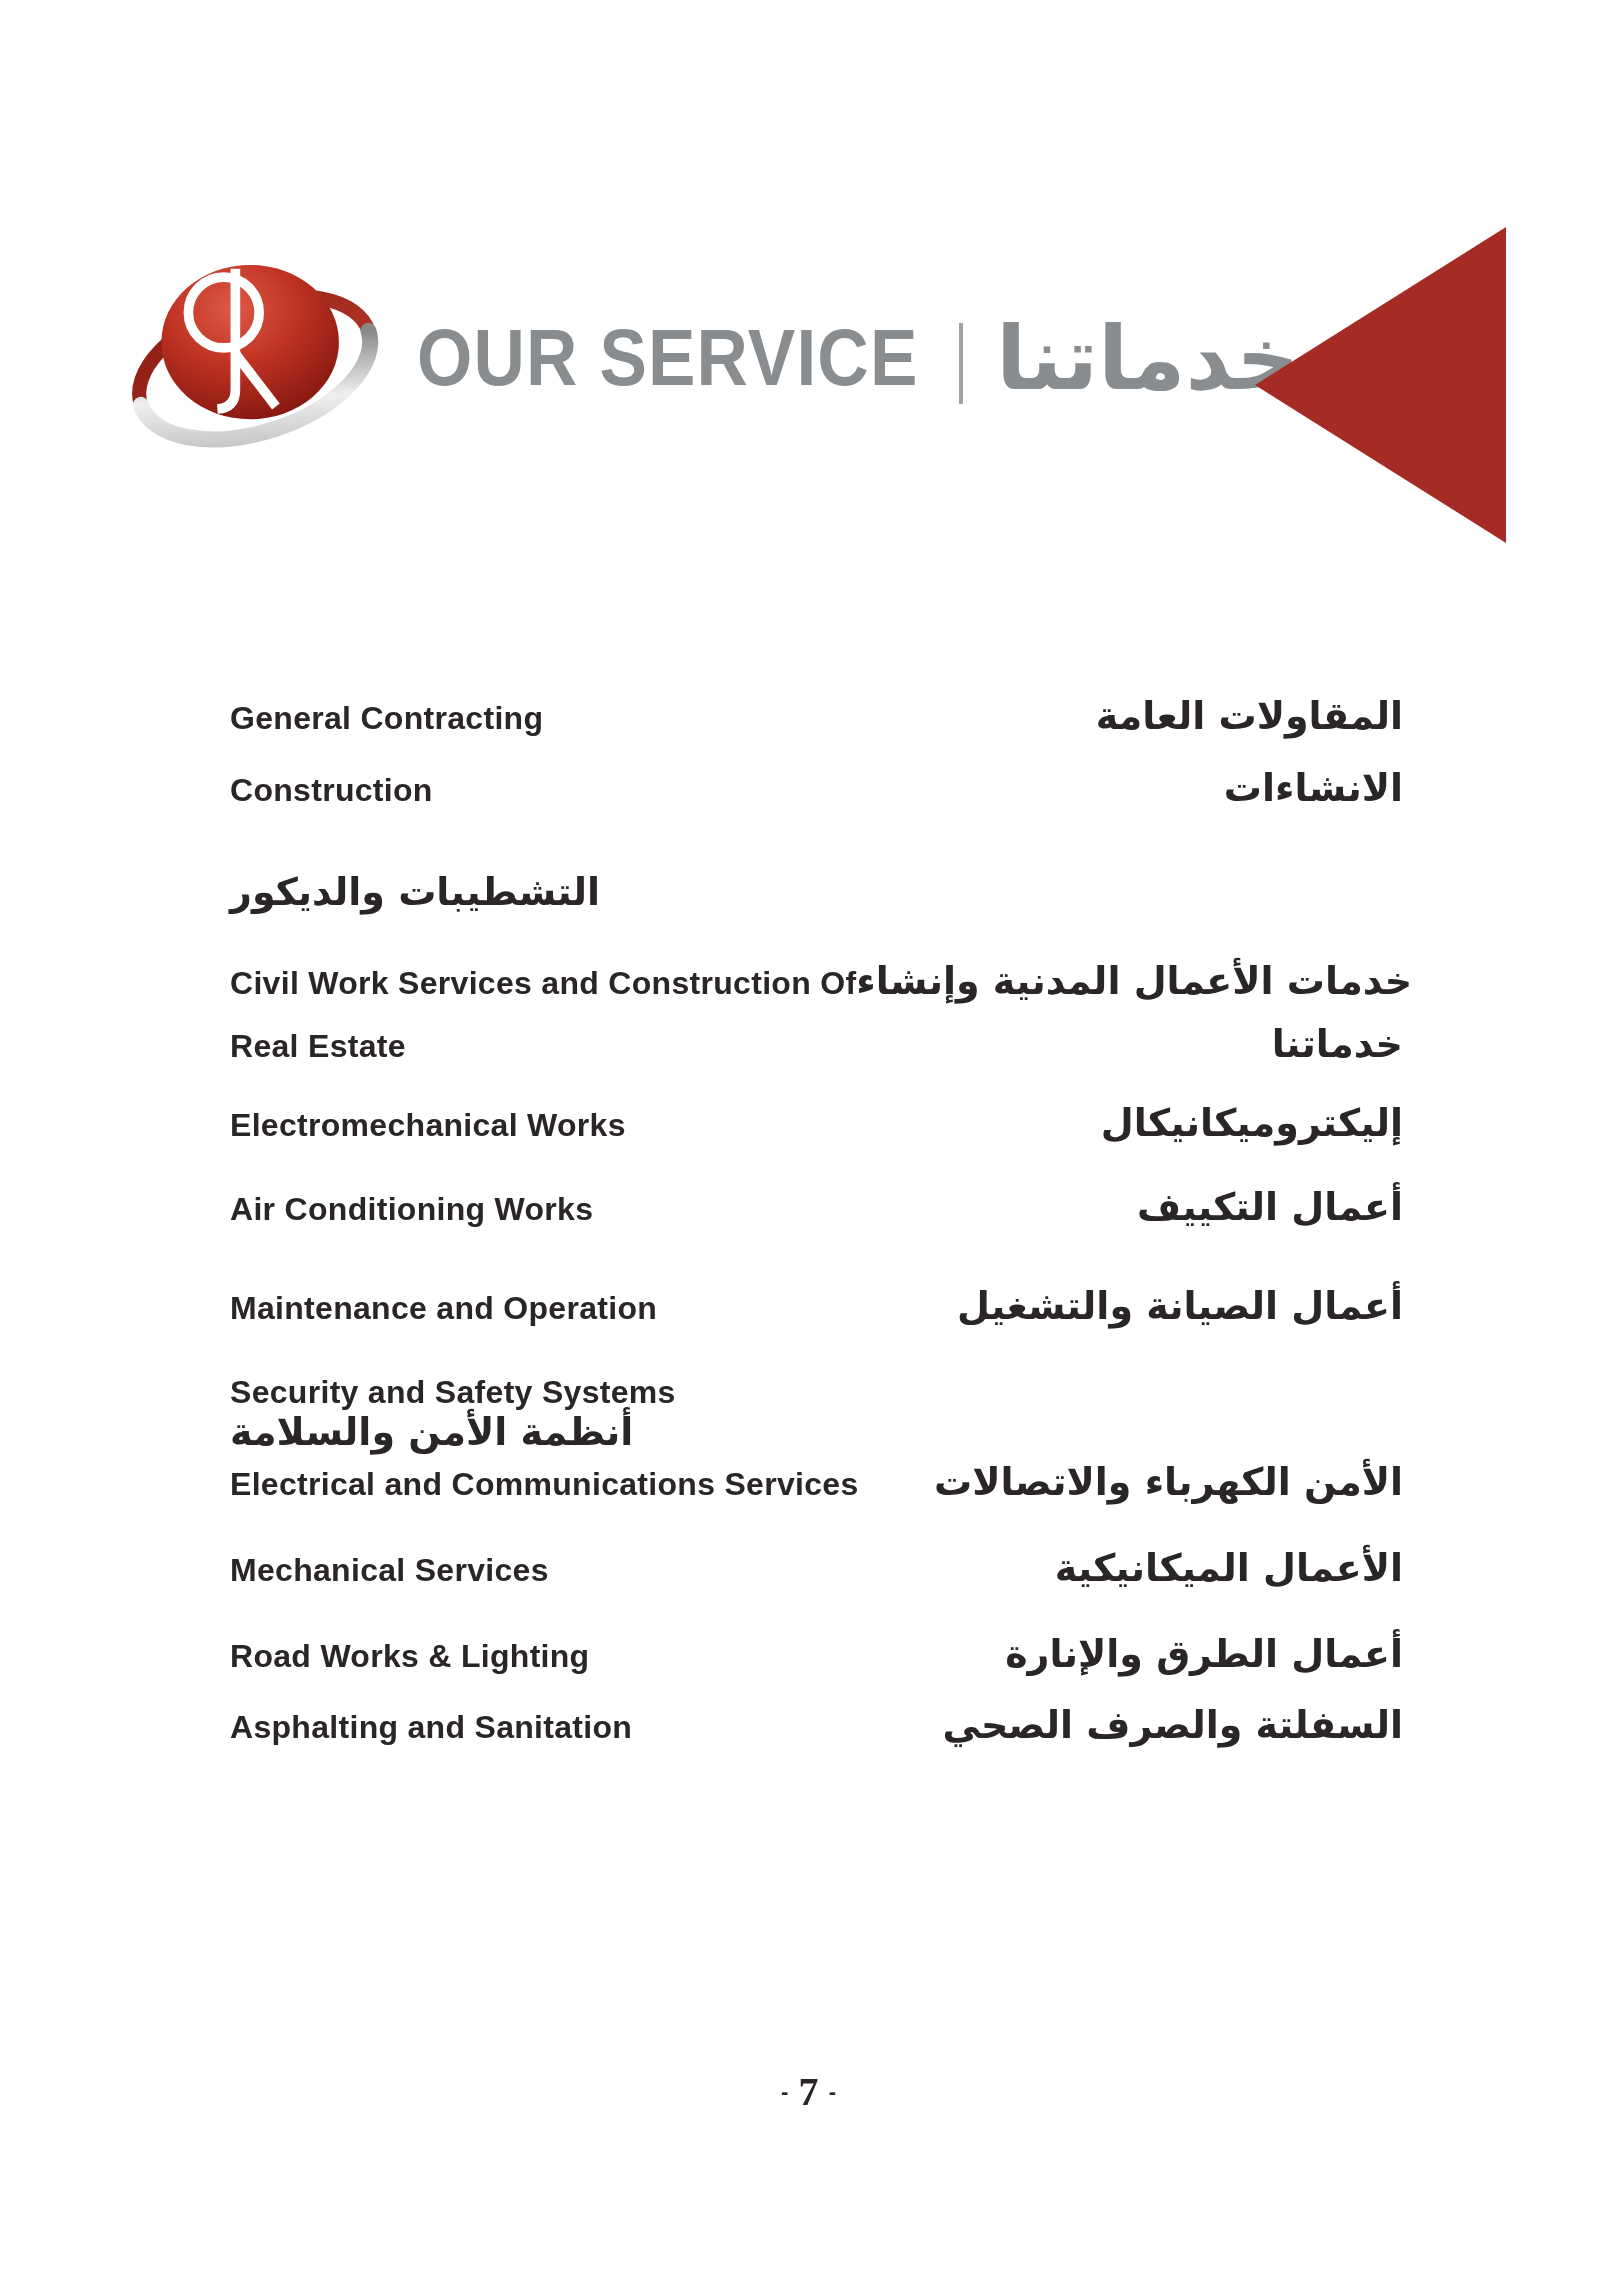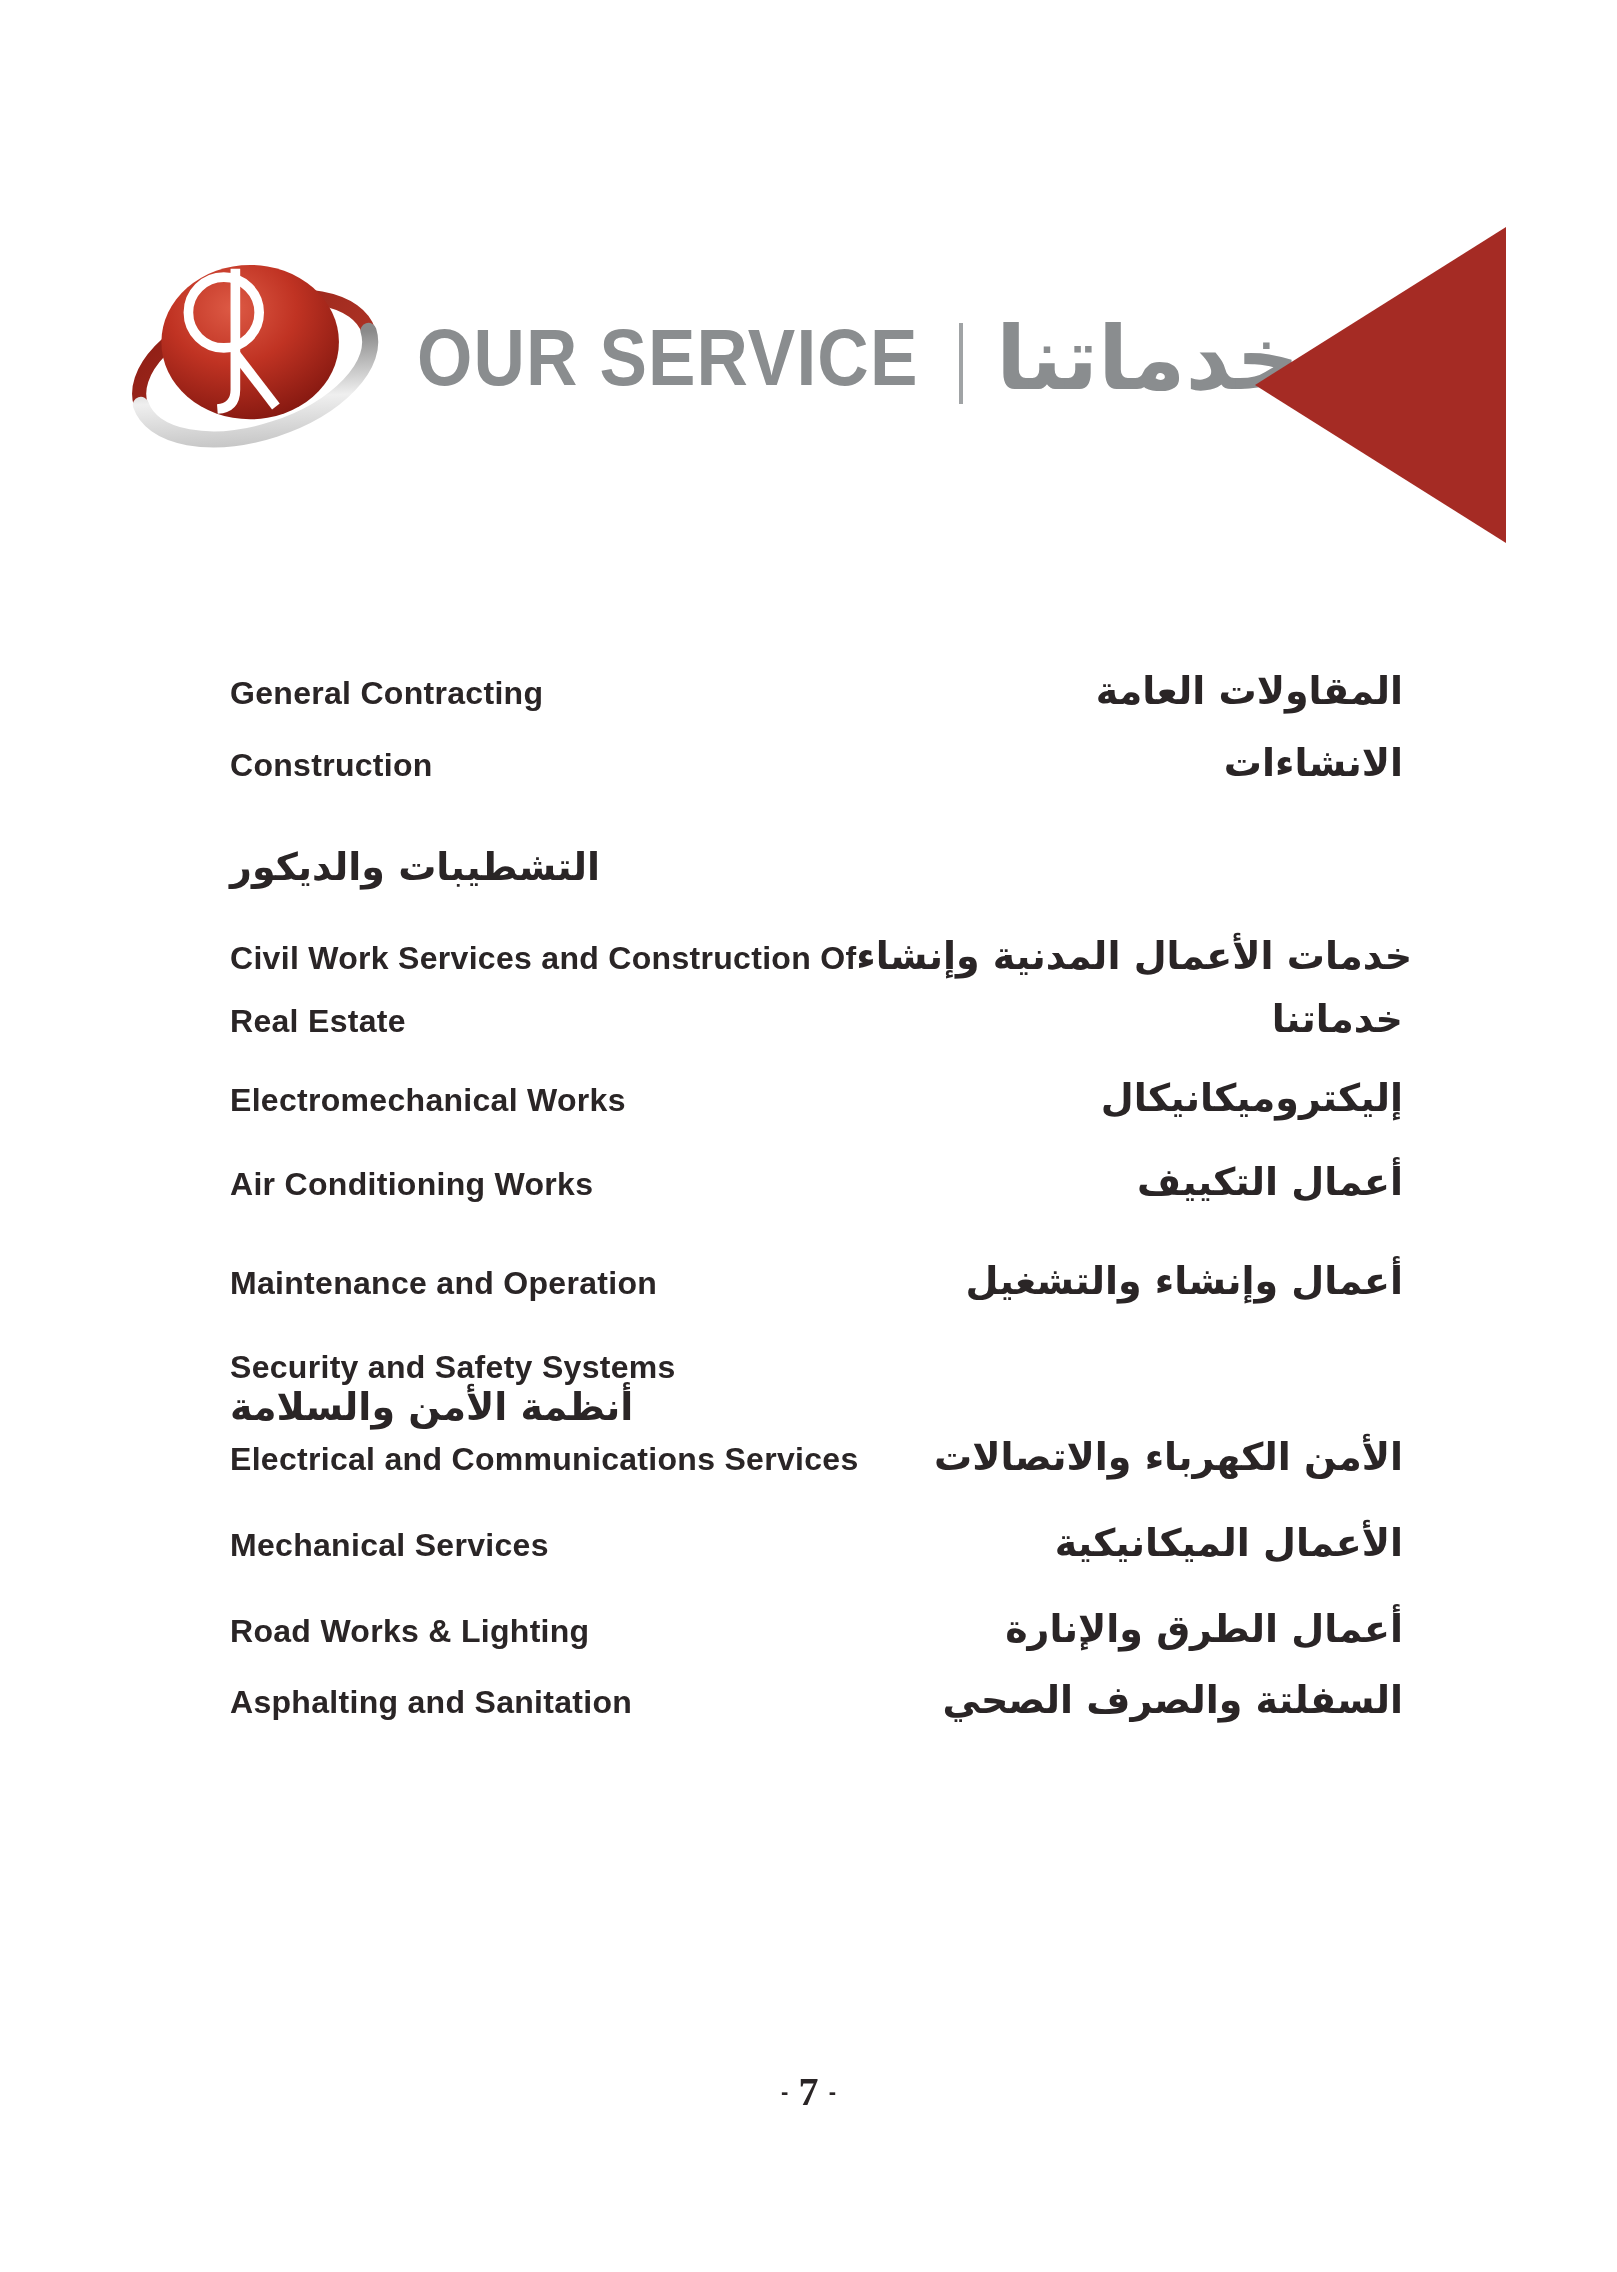--- a/index.html
+++ b/index.html
@@ -39,20 +39,21 @@
     background:#a52b24;
     clip-path:polygon(100% 0, 100% 100%, 0 50%);
   }
 
   
   .services{position:absolute;left:0;top:0;width:100%;height:100%;}
   .service-row{
     position:absolute;left:230px;width:1173px;
     display:flex;justify-content:space-between;align-items:baseline;
     line-height:1.15;
+    margin-top:25px;
   }
   .svc-en{
     font-size:32px;font-weight:600;color:#2a2526;
     letter-spacing:0.3px;white-space:nowrap;
   }
   .svc-ar{
     font-family:"DejaVu Sans", sans-serif;
     direction:rtl;
     font-size:38px;font-weight:700;color:#2a2526;
     white-space:nowrap;
@@ -139,21 +140,21 @@
       <div class="service-row" style="top: 1077px;">
         <span class="svc-en">Electromechanical Works</span>
         <span class="svc-ar" dir="rtl">إليكتروميكانيكال</span>
       </div>
       <div class="service-row" style="top: 1161px;">
         <span class="svc-en">Air Conditioning Works</span>
         <span class="svc-ar" dir="rtl">أعمال التكييف</span>
       </div>
       <div class="service-row" style="top: 1260px;">
         <span class="svc-en">Maintenance and Operation</span>
-        <span class="svc-ar" dir="rtl">أعمال وإنشاء والتشغيل</span>
+        <span class="svc-ar" dir="rtl">أعمال الصيانة والتشغيل</span>
       </div>
       <div class="service-row" style="top: 1349px; flex-direction: column;">
         <span class="svc-en">Security and Safety Systems</span>
         <span class="svc-ar" dir="rtl">أنظمة الأمن والسلامة</span>
       </div>
       <div class="service-row" style="top: 1436px;">
         <span class="svc-en">Electrical and Communications Services</span>
         <span class="svc-ar" dir="rtl">الأمن الكهرباء والاتصالات</span>
       </div>
       <div class="service-row" style="top: 1522px;">

